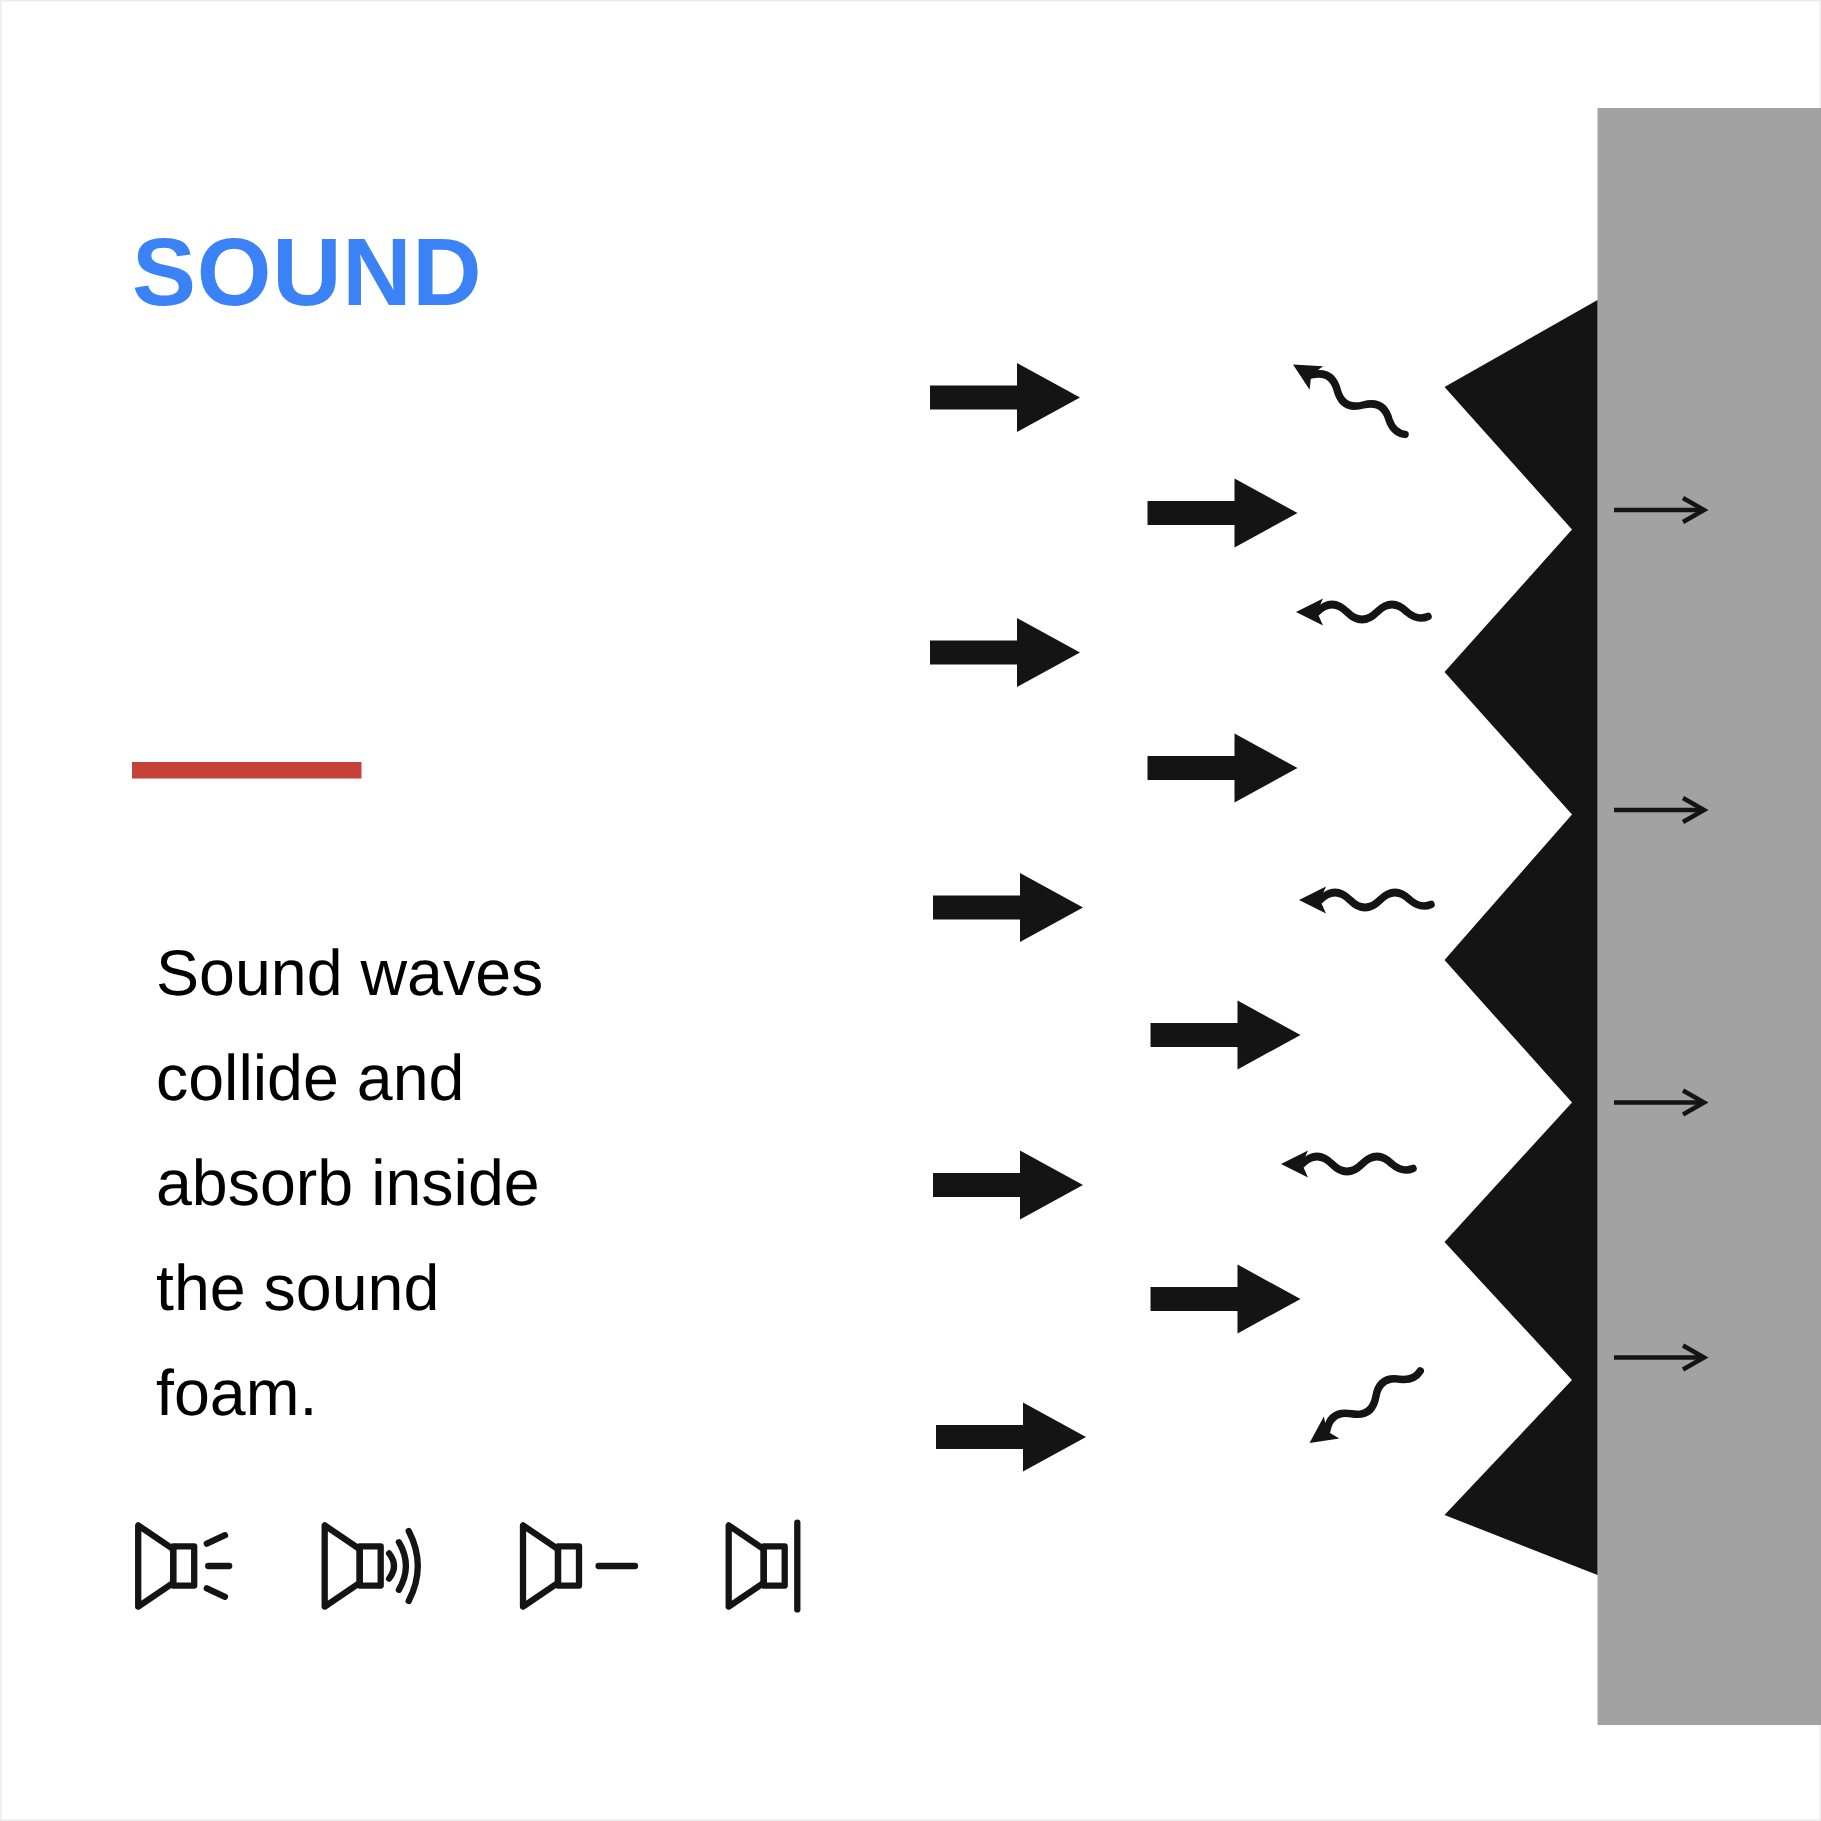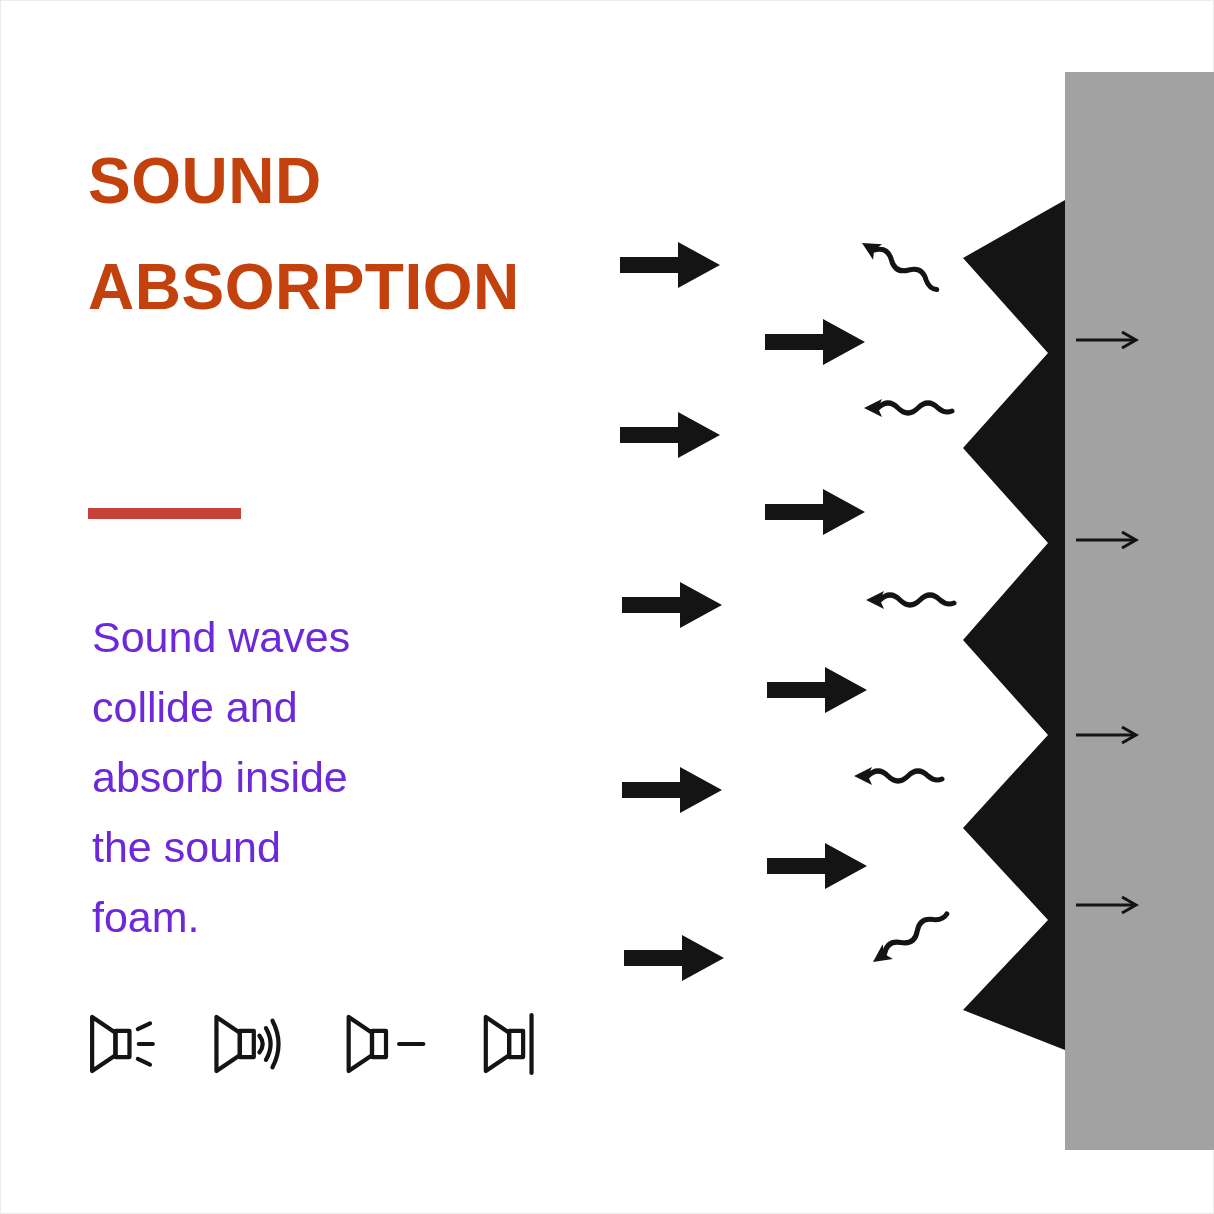--- a/index.html
+++ b/index.html
@@ -16,41 +16,41 @@
     font-family: "Liberation Sans", sans-serif;
     box-shadow: inset 0 0 0 1px #ececec;
   }
   .title {
     position: absolute;
     left: 88px;
     top: 128px;
     margin: 0;
     font-size: 64px;
     font-weight: 700;
-    color: #c2410c;
+    color: #3b82f6;
     line-height: 106px;
     letter-spacing: 0.5px;
   }
   .title span { display: block; }
   .divider {
     position: absolute;
     left: 88px;
     top: 508px;
     width: 153px;
     height: 11px;
   }
   .desc {
     position: absolute;
     left: 88px;
     top: 598px;
     width: 300px;
-    margin: 4px;
+    margin: 16px;
     font-size: 43px;
     font-weight: 400;
-    color: #6d28d9;
+    color: #000000;
     line-height: 70px;
   }
   .icons {
     position: absolute;
     left: 82px;
     top: 1002px;
     display: flex;
     align-items: center;
     gap: 46px;
   }
@@ -111,21 +111,20 @@
         <path d="M 1122 727 L 1136 735 L 1122 743" fill="none" stroke="#141414" stroke-width="3" stroke-linejoin="miter"></path>
       </g>
       <g>
         <line x1="1076" y1="905" x2="1134" y2="905" stroke="#141414" stroke-width="3"></line>
         <path d="M 1122 897 L 1136 905 L 1122 913" fill="none" stroke="#141414" stroke-width="3" stroke-linejoin="miter"></path>
       </g>
     </svg>
 
   <h1 class="title">
     <span>SOUND</span>
-    <span>ABSORPTION</span>
   </h1>
 
   <div class="divider" id="red-divider" style="background: rgb(198, 66, 56);"></div>
 
   <p class="desc">Sound waves collide and absorb inside the sound foam.</p>
 
   <div class="icons">
 
     <svg width="80" height="84" viewBox="0 0 80 90">
       <g fill="none" stroke="#141414" stroke-width="4.5" stroke-linejoin="round" stroke-linecap="round">

